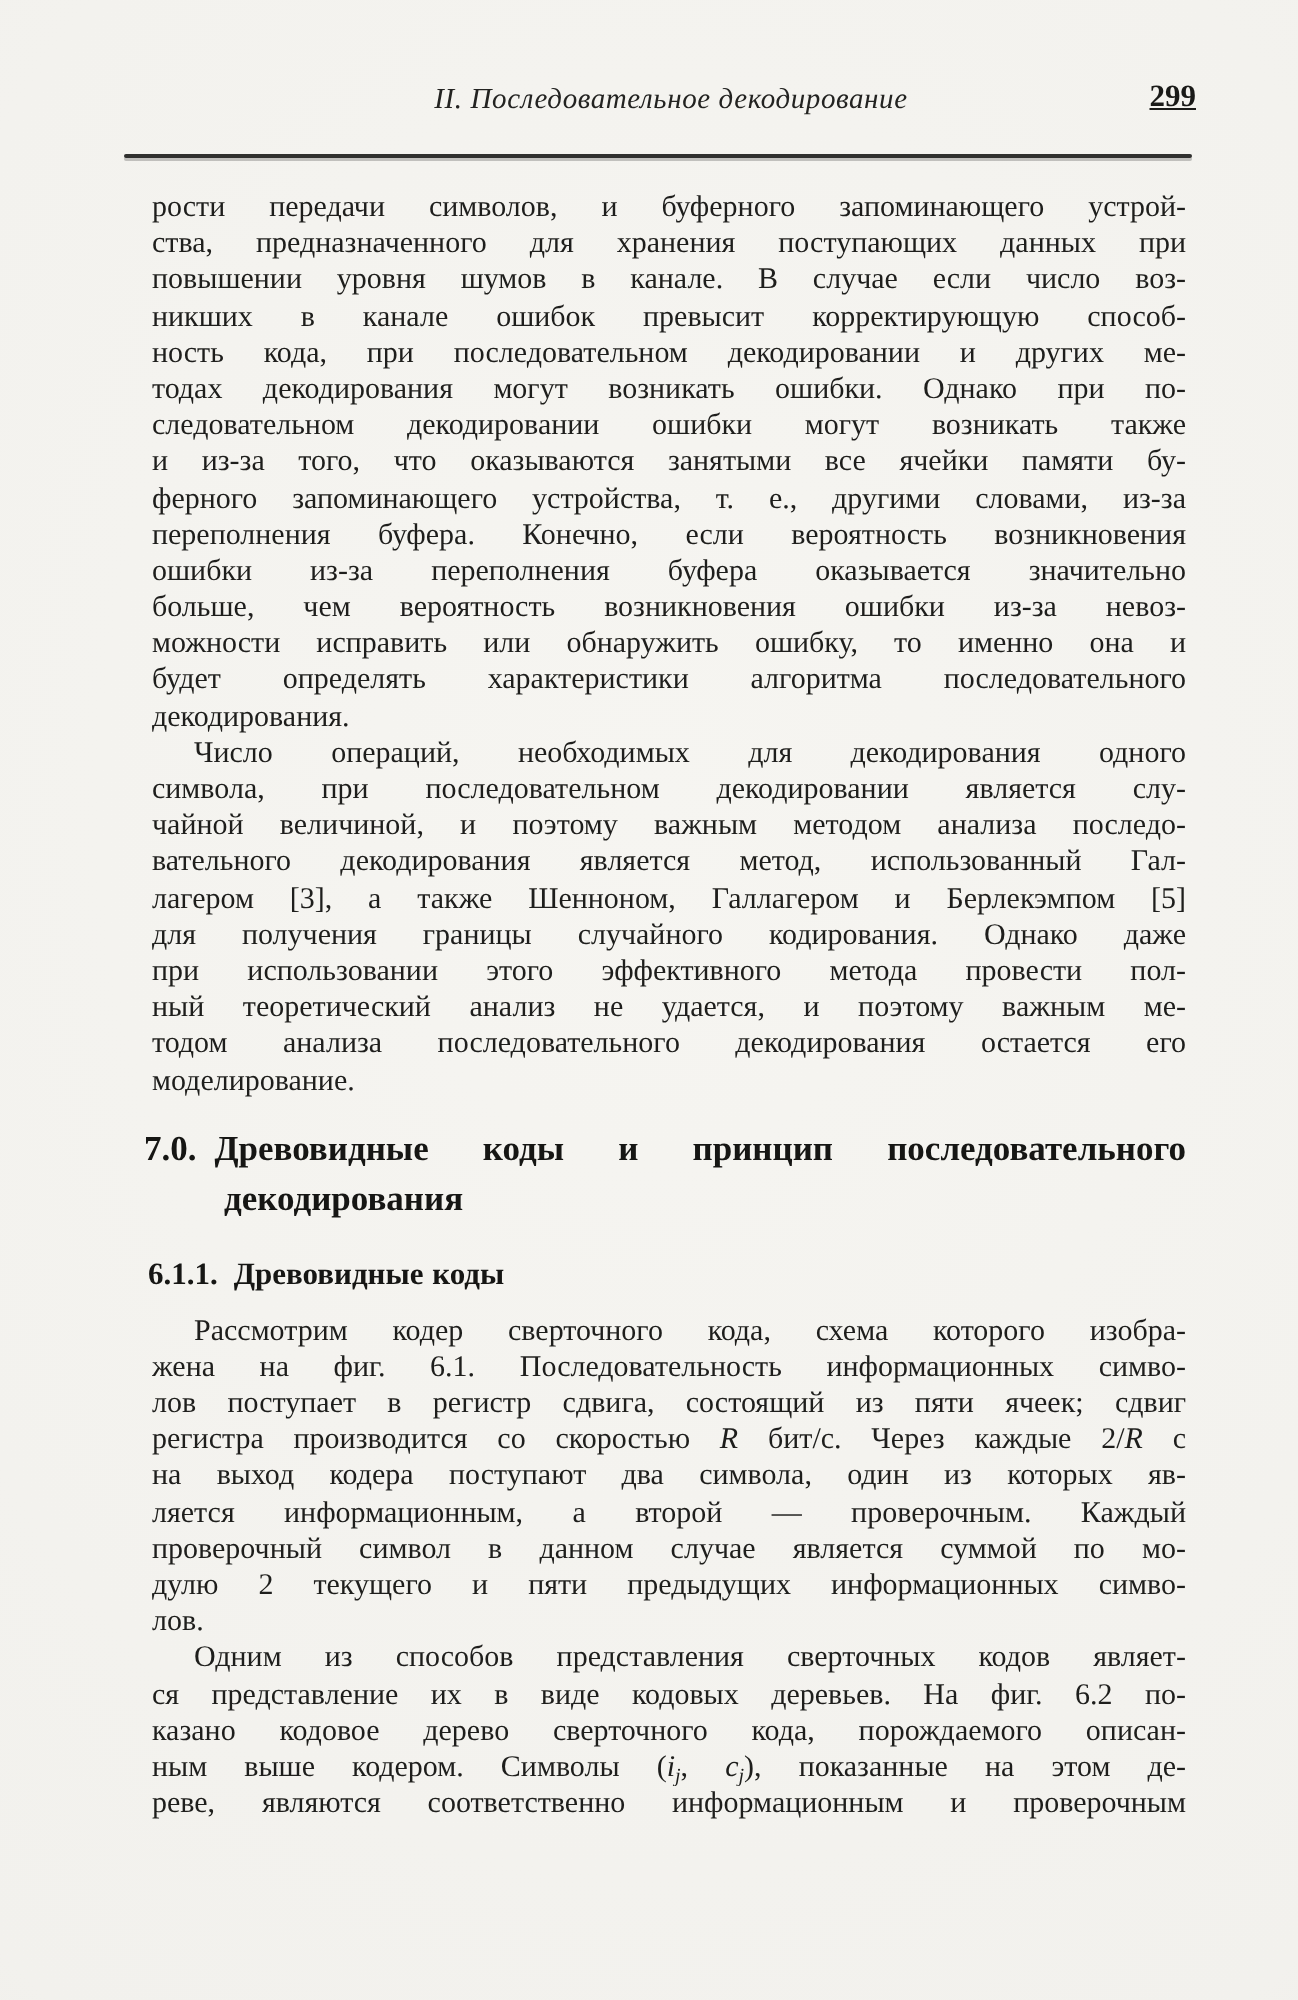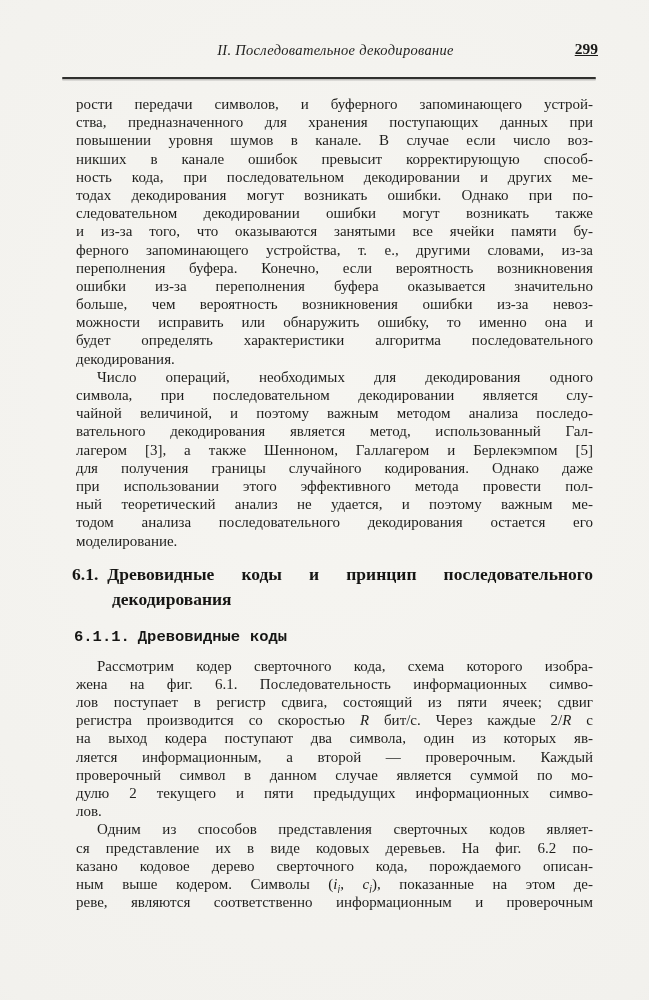--- a/index.html
+++ b/index.html
@@ -43,21 +43,21 @@
   .line::after { content: ""; display: inline-block; width: 100%; height: 0; }
   .line.nj { text-align: left; }
   .line.nj::after { content: none; }
   .line.ind { padding-left: 21px; }
   sub { font-size: 10px; line-height: 0; vertical-align: -3px; }
   .it { font-style: italic; }
   .h2 { margin-left: -4px; }
   .h2 .line { height: 25px; line-height: 25px; font-size: 17.5px; font-weight: bold; color: #161614; }
   .h2 .line.hcont { padding-left: 40px; }
   .h2 .num { padding-right: 9px; }
-  .h3 { margin-left: -2px; font-family: Liberation Mono, monospace; }
+  .h3 { margin-left: -2px; }
   .h3 .line { height: 21px; line-height: 21px; font-size: 15.5px; font-weight: bold; color: #161614; }
   .h3 .num { padding-right: 8px; }
   
   .content > div:nth-child(3) { margin-top: 12px; }  
   .content > div:nth-child(4) { margin-top: 15px; }  
   .content > div:nth-child(5) { margin-top: 9px; }   
 </style>
 </head>
 <body>
 
@@ -91,21 +91,21 @@
         <div class="line"><span>чайной величиной, и поэтому важным методом анализа последо-</span></div>
         <div class="line"><span>вательного декодирования является метод, использованный Гал-</span></div>
         <div class="line"><span>лагером [3], а также Шенноном, Галлагером и Берлекэмпом [5]</span></div>
         <div class="line"><span>для получения границы случайного кодирования. Однако даже</span></div>
         <div class="line"><span>при использовании этого эффективного метода провести пол-</span></div>
         <div class="line"><span>ный теоретический анализ не удается, и поэтому важным ме-</span></div>
         <div class="line"><span>тодом анализа последовательного декодирования остается его</span></div>
         <div class="line nj"><span>моделирование.</span></div>
       </div>
       <div class="h2">
-        <div class="line"><span class="num">6.1.</span><span>Древовидные коды и принцип последовательного</span></div>
+        <div class="line"><span class="num">7.0.</span><span>Древовидные коды и принцип последовательного</span></div>
         <div class="line nj hcont"><span>декодирования</span></div>
       </div>
       <div class="h3">
         <div class="line nj"><span class="num">6.1.1.</span><span>Древовидные коды</span></div>
       </div>
       <div class="para">
         <div class="line ind"><span>Рассмотрим кодер сверточного кода, схема которого изобра-</span></div>
         <div class="line"><span>жена на фиг. 6.1. Последовательность информационных симво-</span></div>
         <div class="line"><span>лов поступает в регистр сдвига, состоящий из пяти ячеек; сдвиг</span></div>
         <div class="line"><span>регистра производится со скоростью </span><span class="it">R</span><span> бит/с. Через каждые 2/</span><span class="it">R</span><span> с</span></div>

